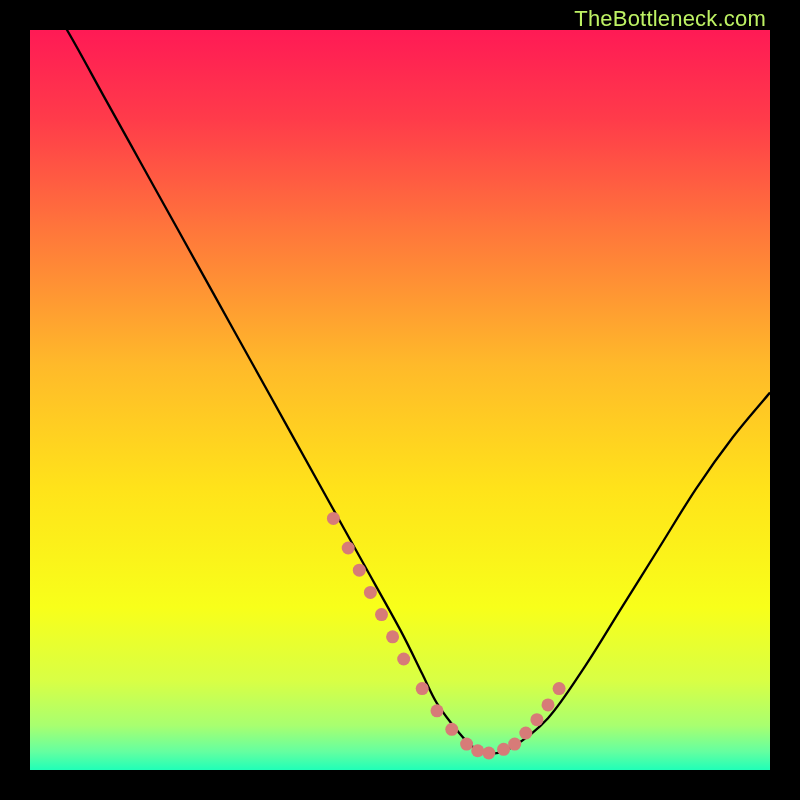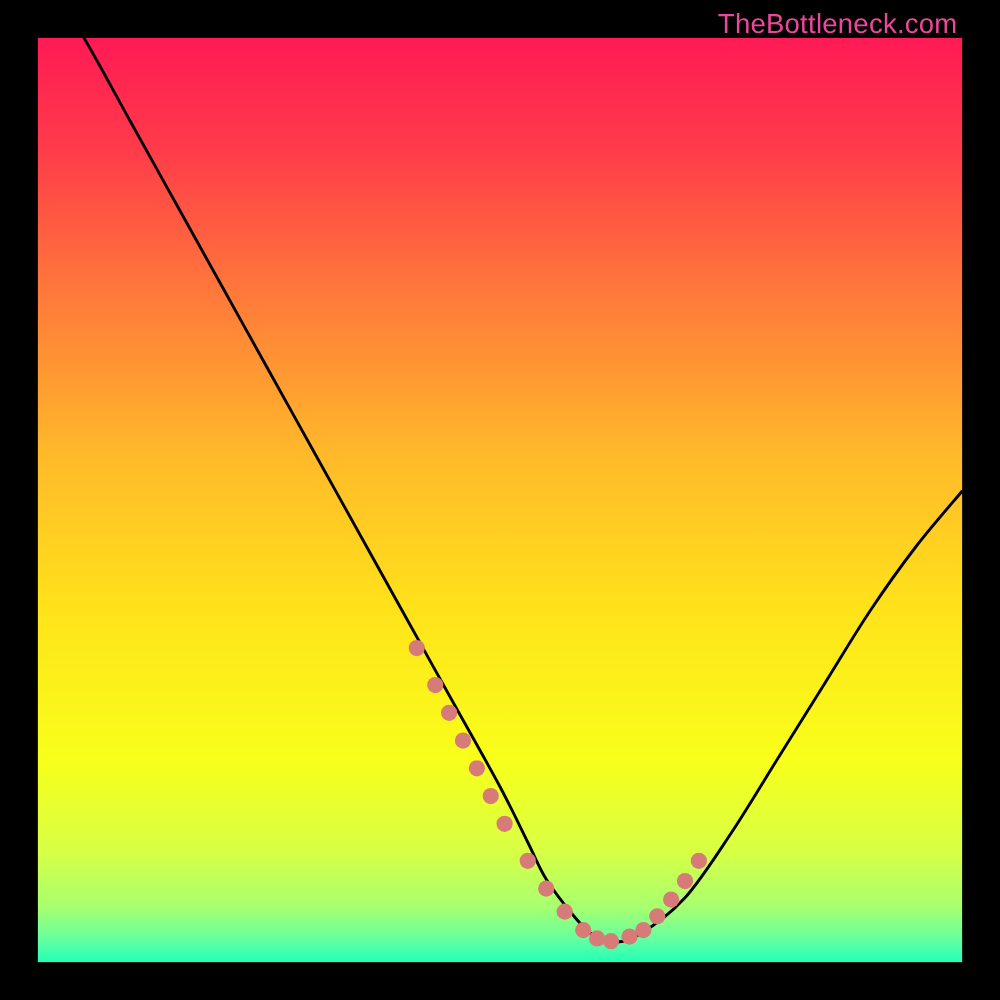--- a/index.html
+++ b/index.html
@@ -30,21 +30,21 @@
     inset: 0;
   }
   .curve-svg {
     position: absolute;
     inset: 0;
   }
   .watermark {
     position: absolute;
     top: 6px;
     right: 34px;
-    color: #ec4899;
+    color: #bef264;
     font-size: 22px;
     letter-spacing: 0.2px;
     user-select: none;
   }
 </style>
 </head>
 <body>
 
 <div class="stage">
 

